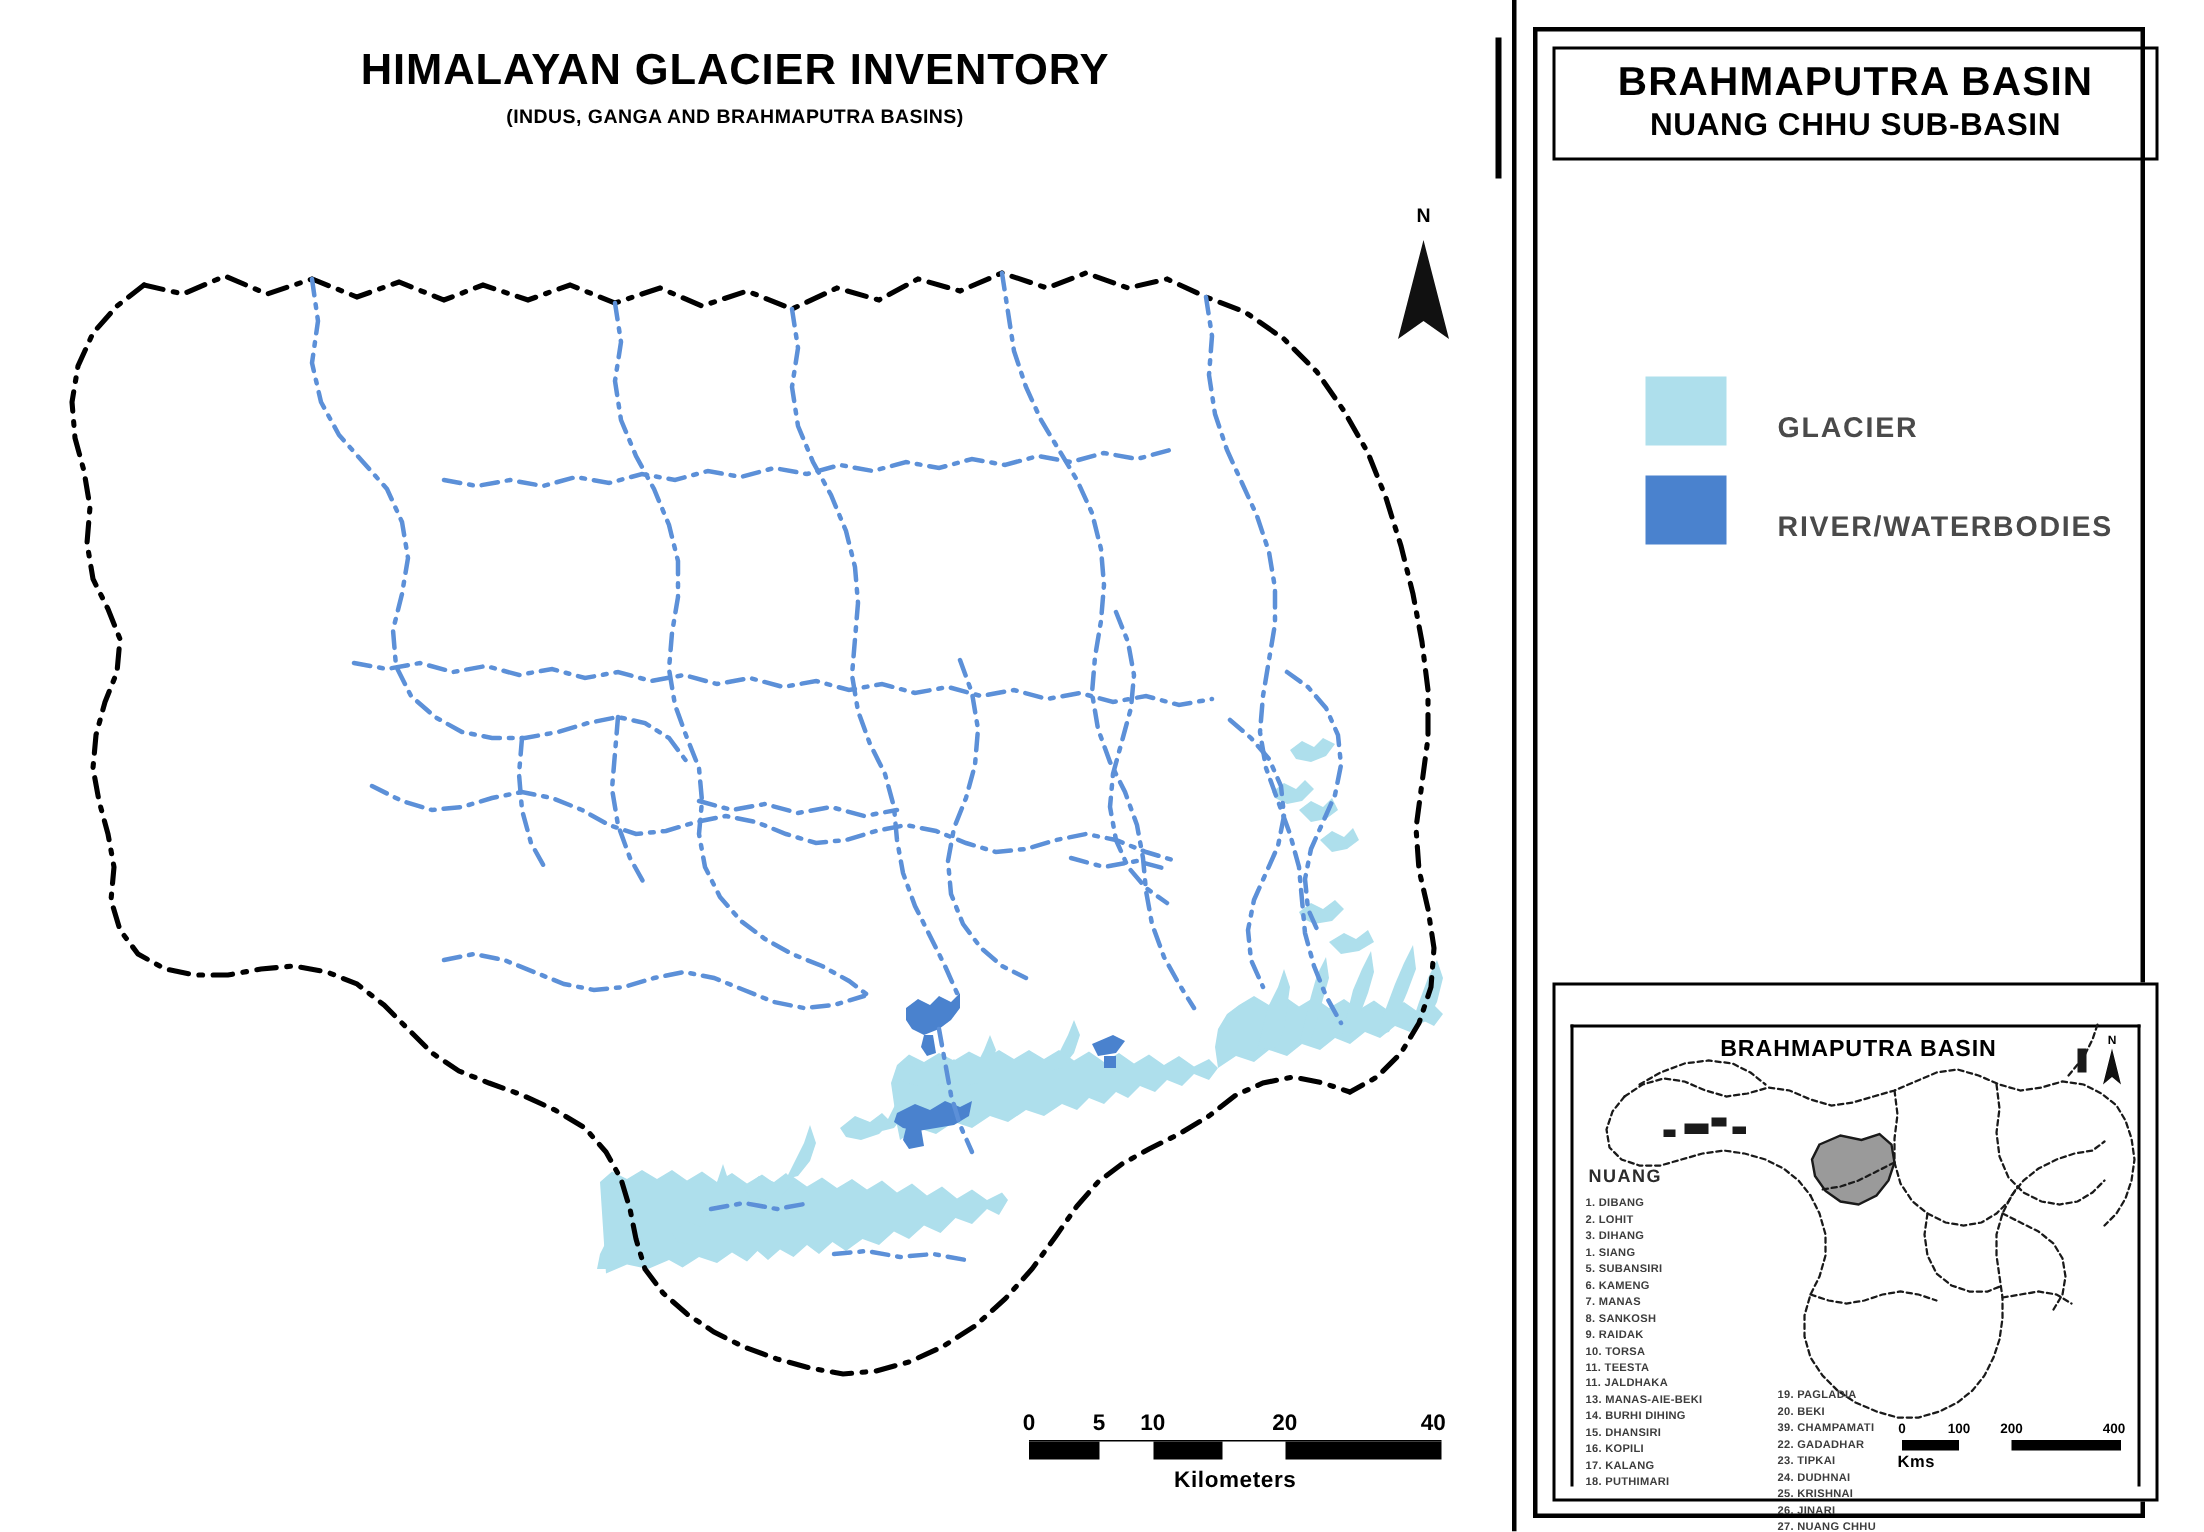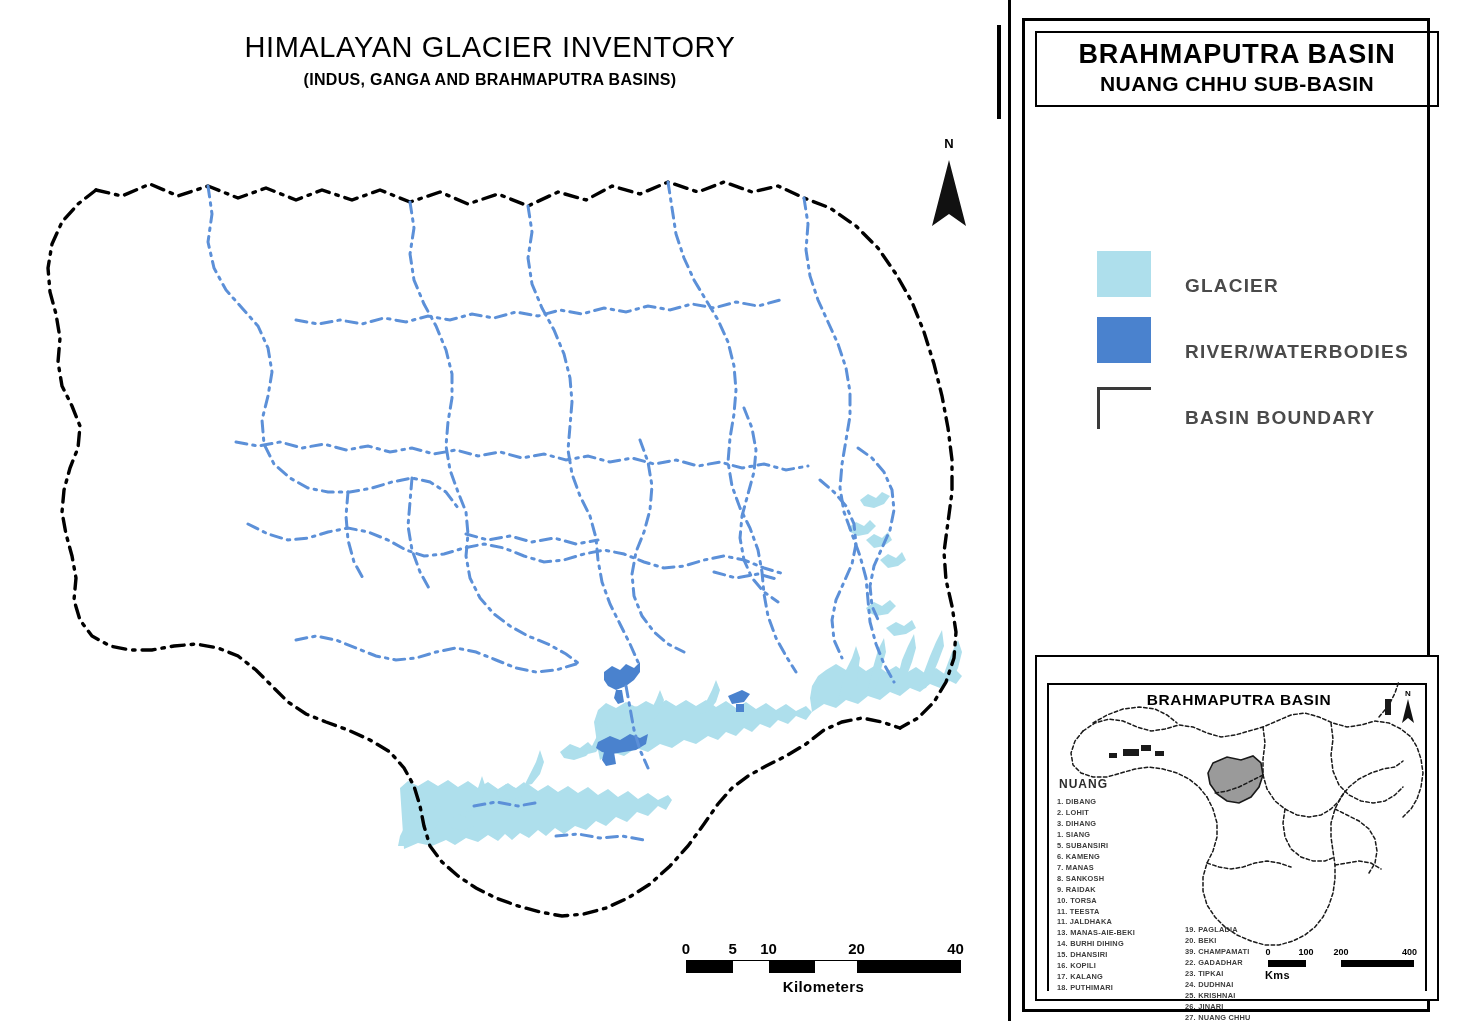--- a/index.html
+++ b/index.html
@@ -32,25 +32,25 @@
 
   #map-title-block {
     position: absolute;
     left: 0; top: 30px;
     width: 980px;
     text-align: center;
     line-height: 1.22;
   }
   #map-title {
     font-size: 29px;
-    font-weight: normal;
+    font-weight: bold;
     letter-spacing: 0.6px;
   }
   #map-subtitle {
-    font-size: 16px;
+    font-size: 13px;
     font-weight: bold;
     letter-spacing: 0.3px;
     margin-top: 5px;
   }
 
   
   #north-arrow {
     position: absolute;
     left: 918px; top: 136px;
     width: 62px; height: 96px;
@@ -469,24 +469,20 @@
       <div class="legend-row">
         <div class="legend-swatch" style="background:#AEDFEC"></div>
         <div class="legend-label">GLACIER</div>
       </div>
 
       <div class="legend-row">
         <div class="legend-swatch" style="background:#4A82CE"></div>
         <div class="legend-label">RIVER/WATERBODIES</div>
       </div>
 
-      <div class="legend-row">
-        <div class="legend-swatch boundary"></div>
-        <div class="legend-label">BASIN BOUNDARY</div>
-      </div>
     </div>
 
     <div id="inset-box">
       <div id="inset-inner"></div>
 
       <div id="inset-title">BRAHMAPUTRA BASIN</div>
 
       <svg id="inset-north" viewBox="0 0 22 42">
         <text x="11" y="9" font-size="8" font-family="Liberation Sans, sans-serif" font-weight="bold" text-anchor="middle" fill="#000">N</text>
         <path d="M11 12 L17 36 L11 31 L5 36 Z" fill="#111111"></path>

